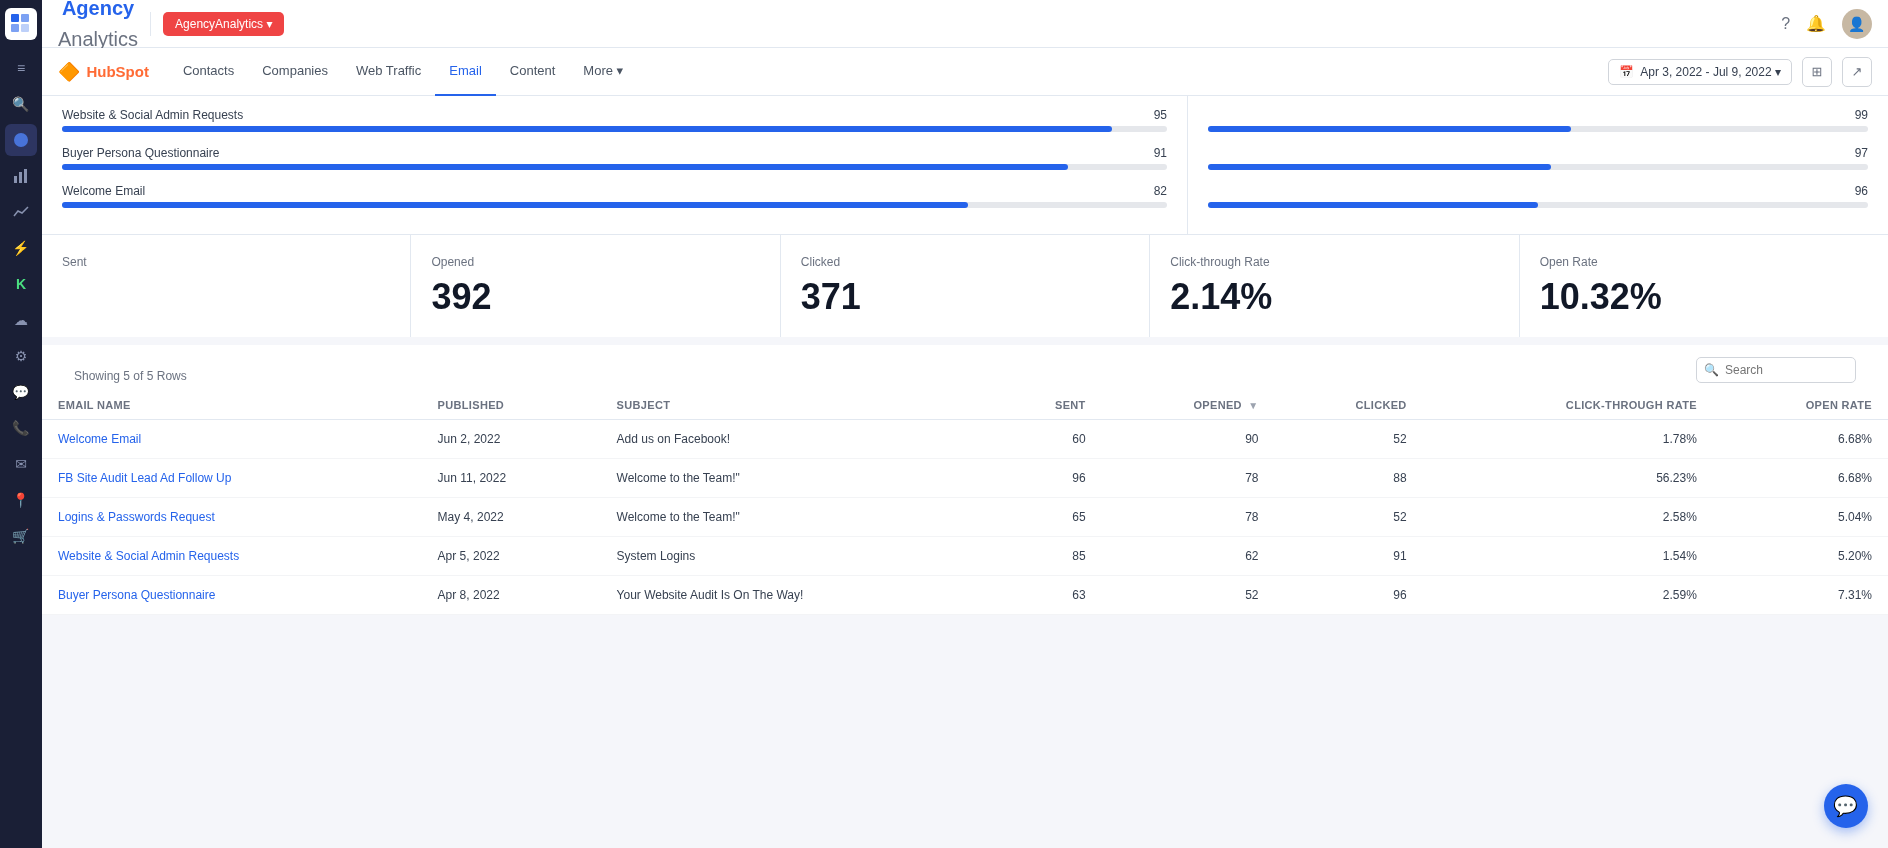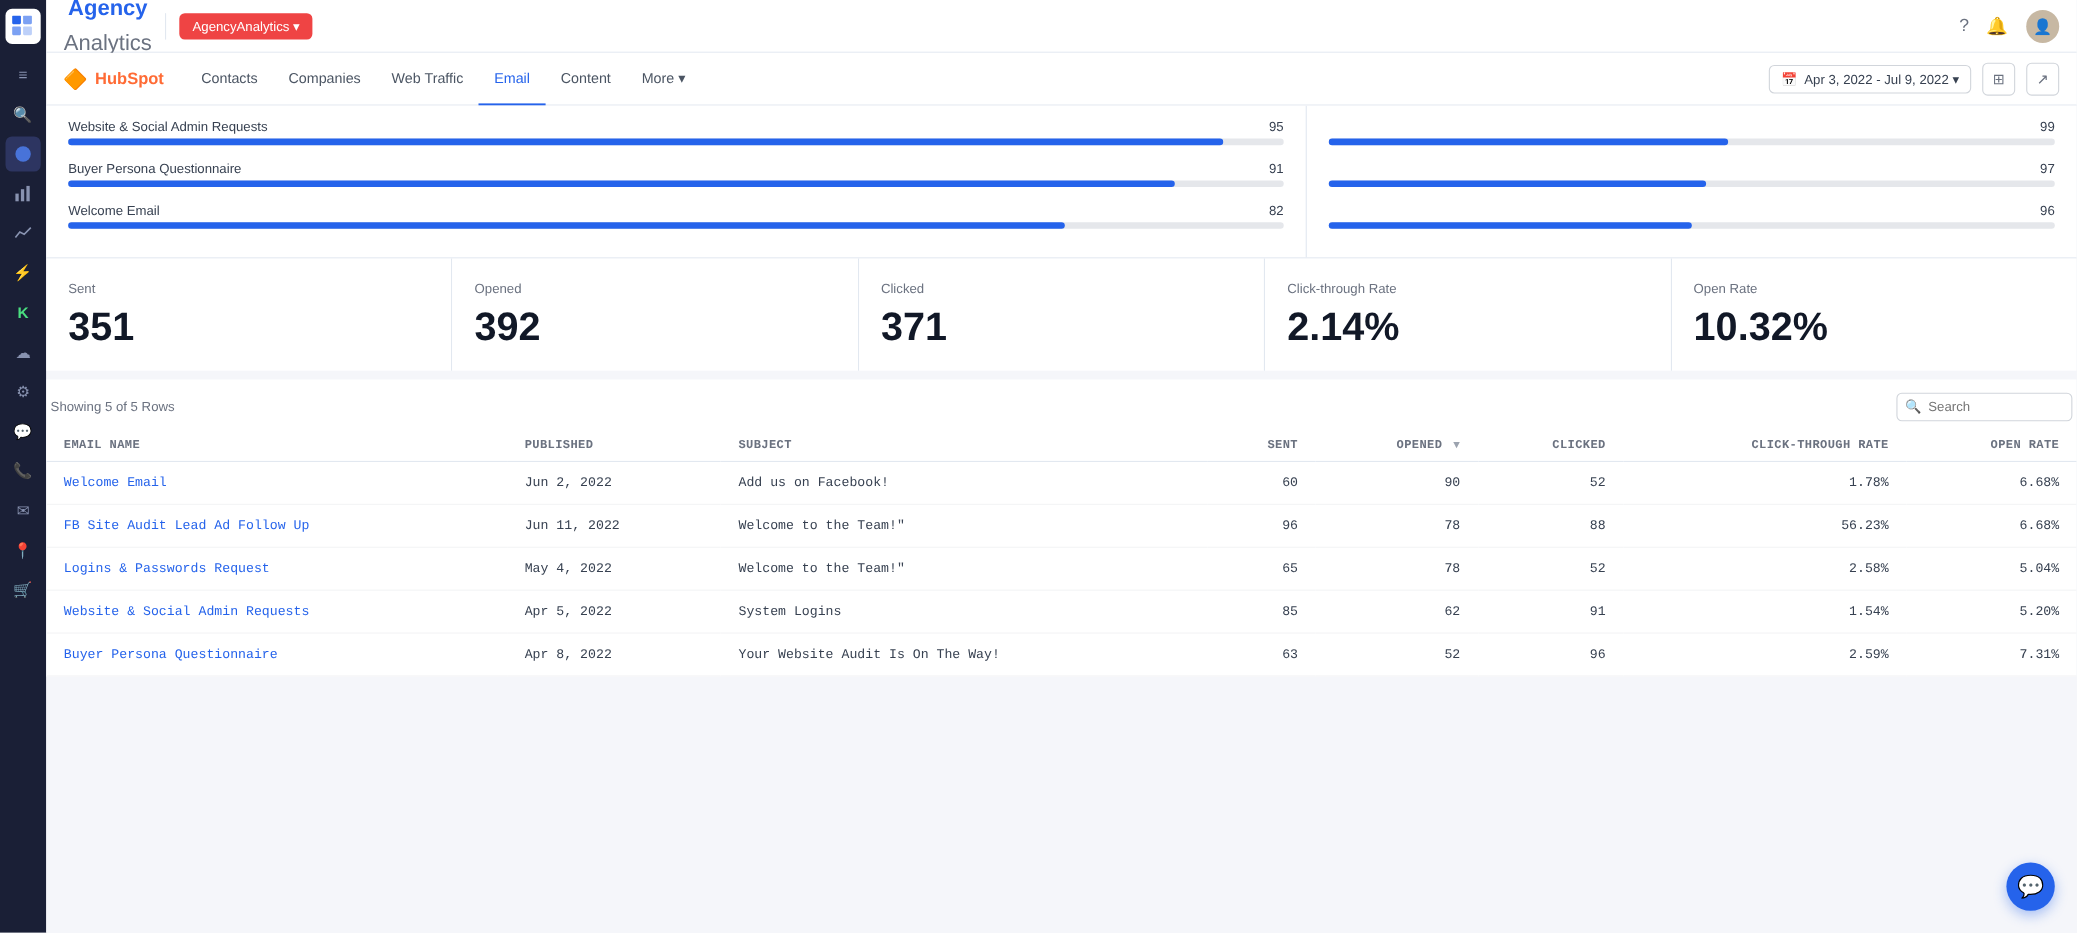--- a/index.html
+++ b/index.html
@@ -158,22 +158,22 @@
     .metric-value { font-size: 36px; font-weight: 700; color: #111827; line-height: 1.1; }
 
     
     .table-section {
       background: #fff;
       margin-top: 8px;
     }
     .table-header-row {
       display: flex;
       justify-content: space-between;
-      align-items: center;
-      padding: 12px 4px 8px;
+      align-items: flex-end;
+      padding: 12px 32px 8px;
     }
     .showing-text { font-size: 12px; color: #6b7280; }
     .search-input-wrap {
       position: relative;
     }
     .search-input {
       border: 1px solid #d1d5db;
       border-radius: 5px;
       padding: 5px 10px 5px 28px;
       font-size: 12px;
@@ -182,21 +182,21 @@
       outline: none;
     }
     .search-icon-inner {
       position: absolute;
       left: 8px; top: 50%;
       transform: translateY(-50%);
       color: #9ca3af;
       font-size: 12px;
     }
 
-    .data-table { width: 100%; border-collapse: collapse; font-family: Liberation Mono, monospace; }
+    .data-table { width: 100%; border-collapse: collapse; }
     .data-table th {
       text-align: left;
       font-size: 11px;
       font-weight: 600;
       color: #6b7280;
       padding: 8px 16px;
       border-bottom: 1px solid #e2e8f0;
       text-transform: uppercase;
       letter-spacing: 0.03em;
       background: #fff;
@@ -381,21 +381,20 @@
           <div class="bar-track">
             <div class="bar-fill" style="width: 50%"></div>
           </div>
         </div>
       </div>
     </div>
 
     <div class="metrics-row">
       <div class="metric-card">
         <span class="metric-label">Sent</span>
-        <span class="metric-value">351</span>
       </div>
       <div class="metric-card">
         <span class="metric-label">Opened</span>
         <span class="metric-value">392</span>
       </div>
       <div class="metric-card">
         <span class="metric-label">Clicked</span>
         <span class="metric-value">371</span>
       </div>
       <div class="metric-card">

